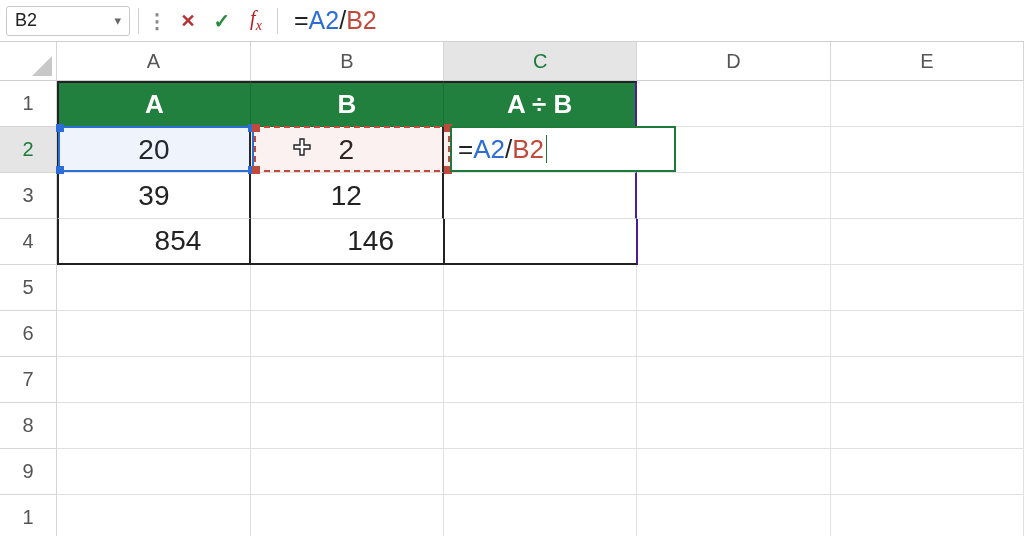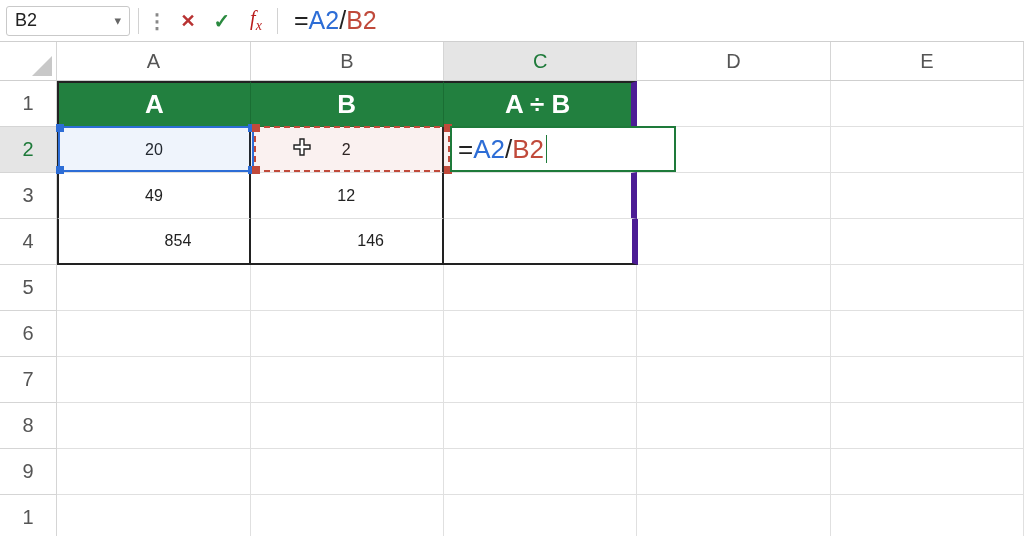--- a/index.html
+++ b/index.html
@@ -151,38 +151,38 @@
   }
   .cell {
     width: var(--col-w);
     height: var(--row-h);
     box-sizing: border-box;
     border-right: 1px solid #e0e0e0;
     border-bottom: 1px solid #e0e0e0;
     display: flex;
     align-items: center;
     justify-content: center;
-    font-size: 16px;
+    font-size: 28px;
     position: relative;
     background: #fff;
   }
 
   
   .hdr-cell {
     background: #22803f;
     color: #fff;
     font-weight: 600;
     font-size: 26px;
     border-right: 1px solid #1a6e33;
     border-bottom: 1px solid #1a6e33;
   }
 
   
   .tbl-border-left   { border-left: 2px solid #222; }
-  .tbl-border-right  { border-right: 6px solid #4c1d95; }
+  .tbl-border-right  { border-right: 2px solid #4c1d95; }
   .tbl-border-top    { border-top: 2px solid #222; }
   .tbl-border-bottom { border-bottom: 2px solid #222; padding-left: 48px; }
   .tbl-sep-right     { border-right: 2px solid #222; }
 
   
   .ref-a2 {
     position: absolute;
     left: calc(var(--rowhead-w));
     top: calc(var(--colhead-h) + var(--row-h));
     width: var(--col-w);
@@ -342,21 +342,21 @@
       <div class="cell tbl-border-right"></div>
       <div class="cell"></div>
       <div class="cell"></div>
     </div>
 
     <div class="row">
       <div class="row-head">
           <span>3</span>
         </div>
       <div class="cell tbl-border-left tbl-sep-right">
-          <span>49</span>
+          <span>39</span>
         </div>
       <div class="cell tbl-sep-right">
           <span>12</span>
         </div>
       <div class="cell tbl-border-right"></div>
       <div class="cell"></div>
       <div class="cell"></div>
     </div>
 
     <div class="row">

